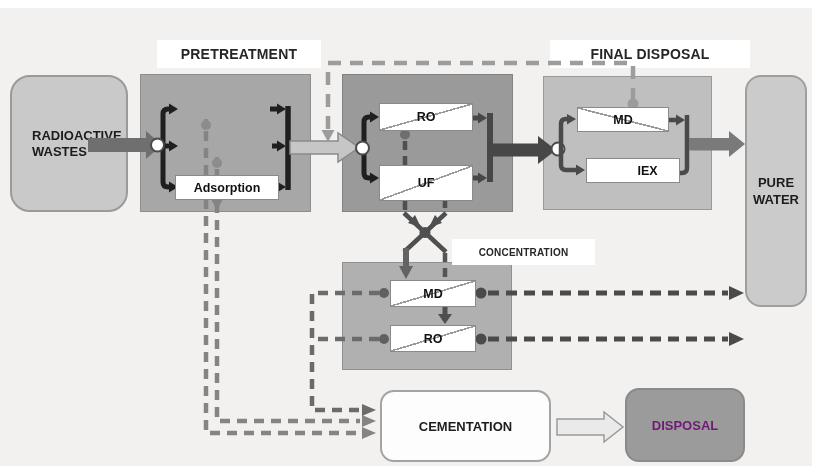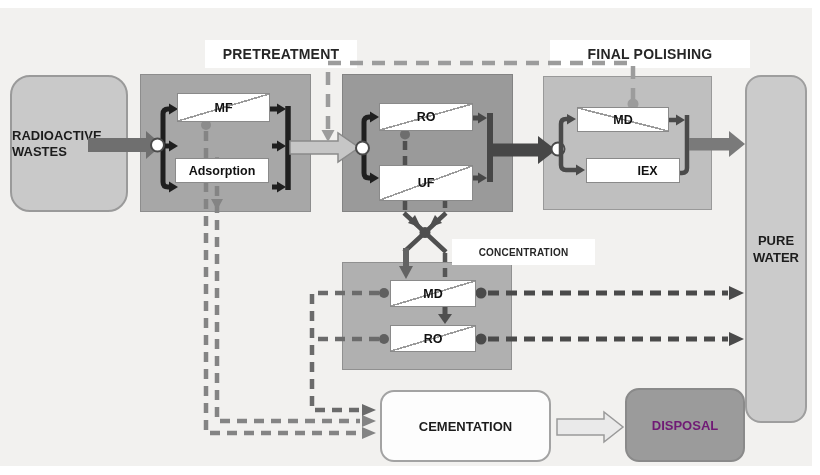--- a/index.html
+++ b/index.html
@@ -9,21 +9,21 @@
   .connectors{position:absolute;left:0;top:0;z-index:2;pointer-events:none;}
   .layer3{z-index:3;}
   .container{position:absolute;box-sizing:border-box;}
   .c-pre{background:#a7a7a7;border:1px solid #8d8d8d;}
   .c-basic{background:#9a9a9a;border:1px solid #838383;}
   .c-final{background:#bfbfbf;border:1px solid #999999;}
   .c-conc{background:#b0b0b0;border:1px solid #909090;}
   .node{position:absolute;box-sizing:border-box;display:flex;align-items:center;justify-content:center;
         font-weight:bold;color:#1c1c1c;text-align:center;}
   .n-wastes{background:#c9c9c9;border:2px solid #9a9a9a;border-radius:20px;font-size:13px;line-height:16px;
-            justify-content:flex-start;text-align:left;padding-left:0;}
+            justify-content:flex-start;text-align:left;padding-left:20px;}
   .n-pure{background:#cbcbcb;border:2px solid #9e9e9e;border-radius:16px;font-size:13px;line-height:17px;}
   .n-cement{background:#fdfdfd;border:2px solid #a3a3a3;border-radius:14px;font-size:13px;}
   .n-disposal{background:#9b9b9b;border:2px solid #8a8a8a;border-radius:14px;font-size:13px;color:#701a75;}
   .strip{position:absolute;background:#ffffff;display:flex;align-items:center;justify-content:center;
          font-weight:bold;font-size:14px;color:#262626;letter-spacing:0.2px;}
   .pbox{position:absolute;box-sizing:border-box;background:#ffffff;border:1.5px solid #8a8a8a;
         display:flex;align-items:center;justify-content:center;font-weight:bold;font-size:12.5px;color:#111;}
   .diag-down{background-image:linear-gradient(to bottom right,transparent calc(50% - 0.8px),#9a9a9a calc(50% - 0.8px),#9a9a9a calc(50% + 0.8px),transparent calc(50% + 0.8px));}
   .diag-up{background-image:linear-gradient(to top right,transparent calc(50% - 0.8px),#9a9a9a calc(50% - 0.8px),#9a9a9a calc(50% + 0.8px),transparent calc(50% + 0.8px));}
 </style>
@@ -35,35 +35,35 @@
 
   <div class="node n-wastes layer1" style="left:10px;top:75px;width:118px;height:137px;">
     <span style="width:92px;">RADIOACTIVE WASTES</span>
   </div>
 
   <div class="container c-pre layer1" style="left:140px;top:74px;width:171px;height:138px;"></div>
   <div class="container c-basic layer1" style="left:342px;top:74px;width:171px;height:138px;"></div>
   <div class="container c-final layer1" style="left:543px;top:76px;width:169px;height:134px;"></div>
   <div class="container c-conc layer1" style="left:342px;top:262px;width:170px;height:108px;"></div>
 
-  <div class="node n-pure layer1" style="left:745px;top:75px;width:62px;height:348px;">
+  <div class="node n-pure layer1" style="left:745px;top:75px;width:62px;height:232px;">
     <span style="width:50px;">PURE WATER</span>
   </div>
   <div class="node n-cement layer1" style="left:380px;top:390px;width:171px;height:72px;">
     <span>CEMENTATION</span>
   </div>
   <div class="node n-disposal layer1" style="left:625px;top:388px;width:120px;height:74px;">
     <span>DISPOSAL</span>
   </div>
 
-  <div class="strip layer1" style="left:157px;top:40px;width:152px;height:28px;margin-left:48px;">
+  <div class="strip layer1" style="left:157px;top:40px;width:164px;height:28px;">
     <span>PRETREATMENT</span>
   </div>
   <div class="strip layer1" style="left:550px;top:40px;width:200px;height:28px;">
-    <span>FINAL POLISHING</span>
+    <span>FINAL DISPOSAL</span>
   </div>
   <div class="strip layer1" style="left:452px;top:239px;width:143px;height:26px;font-size:10px;">
     <span>CONCENTRATION</span>
   </div>
 
   <svg class="connectors" width="820" height="475" viewBox="0 0 820 475">
 
     <g fill="#6f6f6f">
       <rect x="88" y="138" width="58" height="14"></rect>
       <polygon points="146,131 146,159 162,145"></polygon>
@@ -182,24 +182,21 @@
       <circle cx="481" cy="339" r="5.5" fill="#4a4a4a"></circle>
       <path d="M488 339 H728" fill="none" stroke="#4a4a4a" stroke-width="5" stroke-dasharray="11 7"></path>
       <polygon points="729,332 729,346 744,339" fill="#4a4a4a"></polygon>
     </g>
 
     <g>
       <polygon points="557,419 604,419 604,412 623,427 604,442 604,435 557,435" fill="#eaeaea" stroke="#9a9a9a" stroke-width="1.5"></polygon>
     </g>
   </svg>
 
-  <div class="pbox diag-down layer3" style="left:177px;top:93px;width:93px;height:29px;">
-    <span>MF</span>
-  </div>
-  <div class="pbox layer3" style="left:175px;top:158px;width:94px;height:25px;">
+  <div class="pbox layer3" style="left:175px;top:175px;width:104px;height:25px;">
     <span>Adsorption</span>
   </div>
 
   <div class="pbox diag-down layer3" style="left:379px;top:103px;width:94px;height:28px;">
     <span>RO</span>
   </div>
   <div class="pbox diag-down layer3" style="left:379px;top:165px;width:94px;height:36px;">
     <span>UF</span>
   </div>
 

